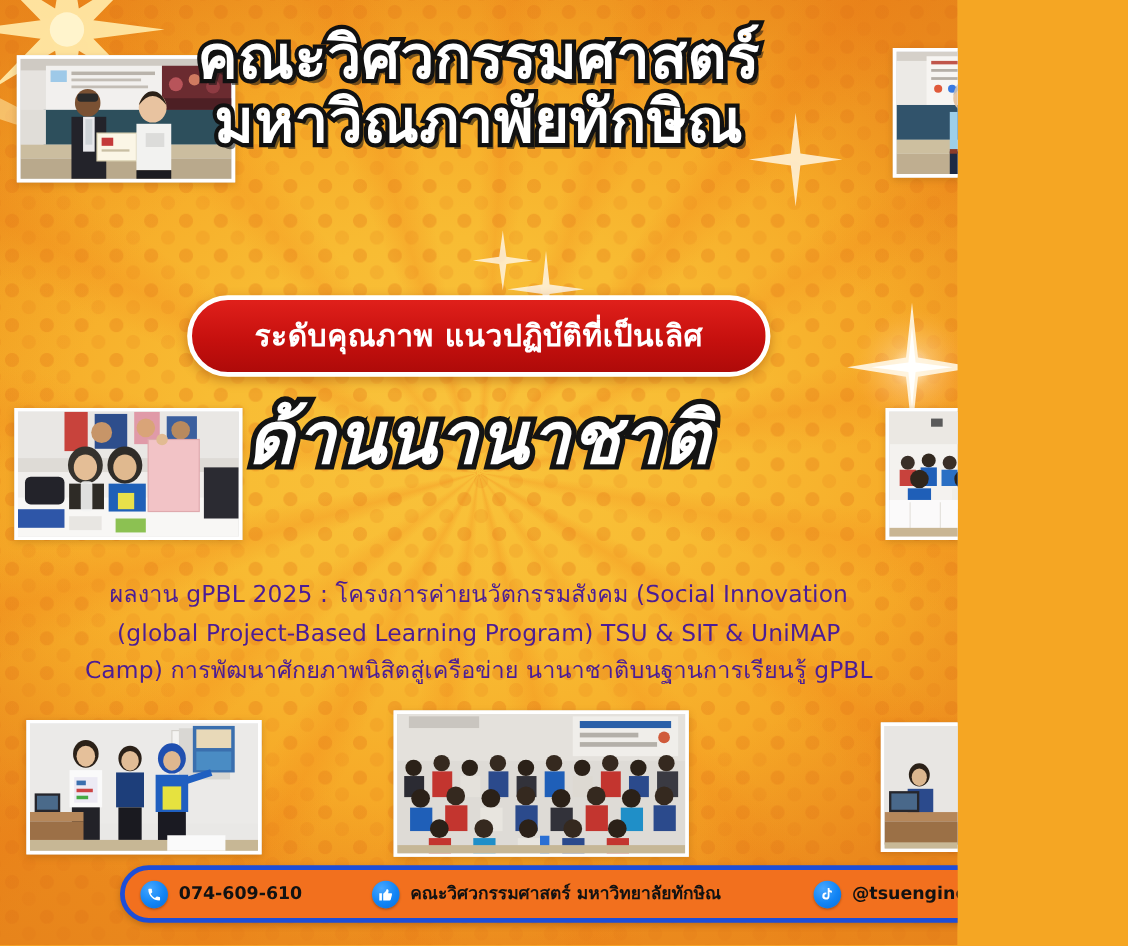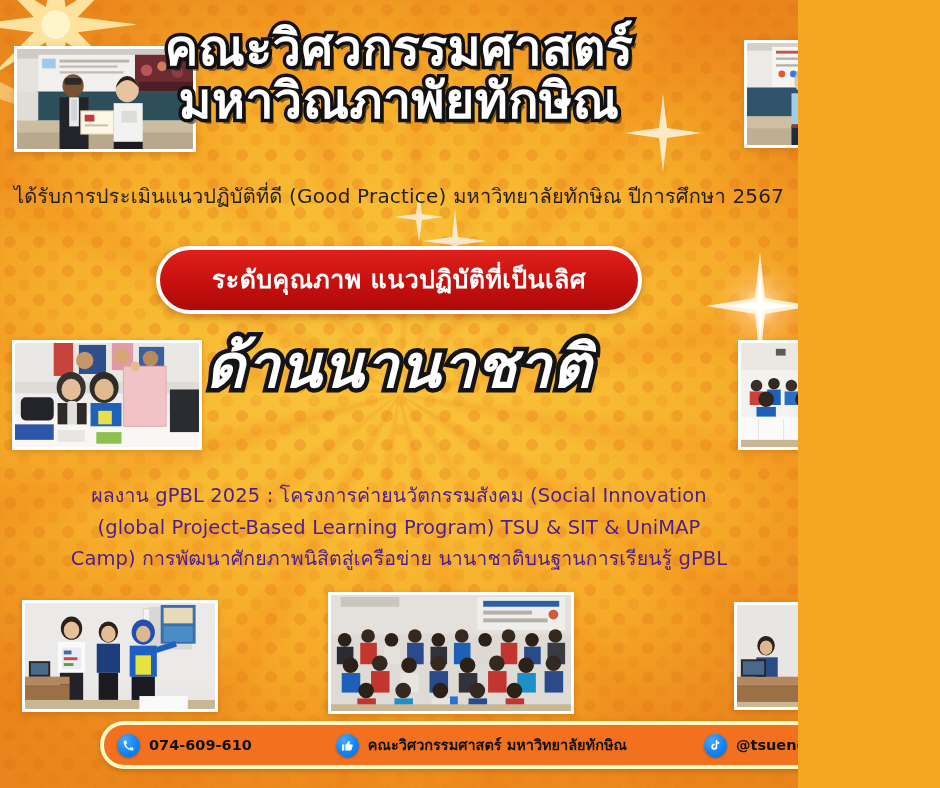--- a/index.html
+++ b/index.html
@@ -176,37 +176,37 @@
     letter-spacing: 0.1px;
   }
   .body-text .bl { display: block; }
 
   
   .contact-bar {
     position: absolute;
     left: 100px; top: 721px;
     width: 740px; height: 48px;
     background: #F2701E;
-    border: 4px solid #fef9c3;
+    border: 4px solid #1d4ed8;
     border-radius: 26px;
     display: flex;
     align-items: center;
     z-index: 40;
     box-shadow: 0 2px 5px rgba(100,45,0,0.3);
   }
   .contact-item {
     display: flex; align-items: center; gap: 9px;
     color: #121212;
     font-family: "DejaVu Sans", "Liberation Sans", sans-serif;
     font-weight: 700;
     font-size: 14.5px;
     white-space: nowrap;
   }
   .ci-phone { margin-left: 13px; }
-  .ci-fb    { margin-left: 84px; }
+  .ci-fb    { margin-left: 58px; }
   .ci-tt    { margin-left: 77px; }
   .ci-icon {
     width: 23px; height: 23px;
     border-radius: 50%;
     display: inline-flex; align-items: center; justify-content: center;
     flex: 0 0 auto;
     box-shadow: 0 1px 2px rgba(0,0,0,0.3);
   }
   .ci-icon.blue {
     background: radial-gradient(circle at 35% 28%, #46a7ff 0%, #1184f5 55%, #0a6ed8 100%);
@@ -583,21 +583,20 @@
       <rect x="110" y="38" width="14" height="5" rx="2" fill="#2c2c32"></rect>
       <rect x="0" y="100" width="196" height="8" fill="#c8b896"></rect>
     </svg>
   </div>
 
   <div class="title-block">
     <div class="title-line">คณะวิศวกรรมศาสตร์</div>
     <div class="title-line">มหาวิณภาพัยทักษิณ</div>
   </div>
 
-  <div class="subtitle">ได้รับการประเมินแนวปฏิบัติที่ดี  (Good Practice) มหาวิทยาลัยทักษิณ ปีการศึกษา 2567</div>
 
   <div class="badge-wrap">
     <div class="badge">ระดับคุณภาพ แนวปฏิบัติที่เป็นเลิศ</div>
   </div>
 
   <div class="headline-wrap">
     <span class="headline">ด้านนานาชาติ</span>
   </div>
 
   <div class="body-text">

